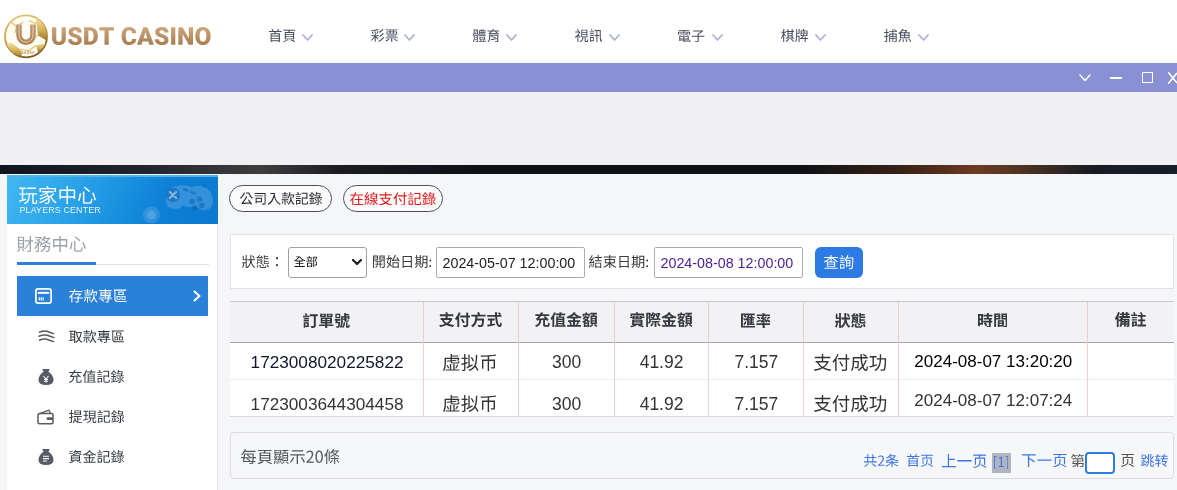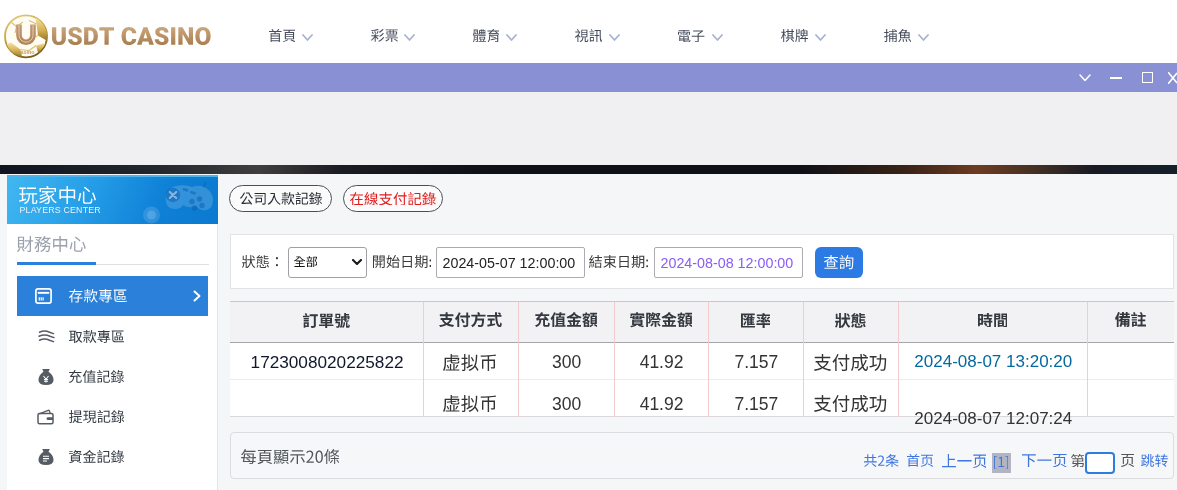--- a/index.html
+++ b/index.html
@@ -198,21 +198,21 @@
     </svg>
     <svg class="ct" style="left:373px;top:254.9px;" width="58.4" height="13.1" viewBox="0 0 58.4 13.1">
       <path transform="translate(-1.3,11.9)" fill="#3c3c3c" d="M8 -4.8V-3.2H6V-4.8ZM3.3 -3.2V-2.3H5.1C5 -1.5 4.6 -0.3 3.4 0.4C3.6 0.6 3.9 0.9 4.1 1.1C5.5 0.2 5.9 -1.3 6 -2.3H8V0.9H9V-2.3H10.9V-3.2H9V-4.8H10.6V-5.6H3.6V-4.8H5.1V-3.2ZM5.4 -8.6V-7.4H2.3V-8.6ZM5.4 -9.3H2.3V-10.5H5.4ZM12 -8.6V-7.3H8.7V-8.6ZM12 -9.3H8.7V-10.5H12ZM12.5 -11.3H7.7V-6.5H12V-0.3C12 -0 11.9 0 11.7 0.1C11.4 0.1 10.7 0.1 9.9 0C10.1 0.3 10.2 0.8 10.2 1.1C11.3 1.1 12 1.1 12.5 0.9C12.9 0.7 13 0.4 13 -0.2V-11.3ZM1.3 -11.3V1.2H2.3V-6.5H6.4V-11.3ZM20.8 -4.6V1.1H21.8V0.5H26V1.1H27.1V-4.6ZM21.8 -0.4V-3.7H26V-0.4ZM20.4 -5.8C20.8 -5.9 21.4 -6 26.6 -6.4C26.8 -6 26.9 -5.7 27.1 -5.4L28 -5.9C27.5 -7 26.5 -8.6 25.6 -9.9L24.7 -9.5C25.2 -8.8 25.7 -8.1 26.1 -7.3L21.7 -7.1C22.6 -8.3 23.5 -10 24.3 -11.6L23.2 -11.9C22.5 -10.1 21.3 -8.2 20.9 -7.7C20.6 -7.2 20.3 -6.9 20 -6.8C20.1 -6.5 20.3 -6 20.4 -5.8ZM14.7 -8.6 14.8 -7.7 16.1 -7.7C15.8 -6.4 15.4 -5.1 15.1 -4.1C15.8 -3.6 16.6 -3 17.3 -2.4C16.7 -1.4 15.9 -0.4 14.6 0.4C14.9 0.6 15.2 0.9 15.4 1.1C16.6 0.3 17.4 -0.7 18 -1.7C18.6 -1.2 19.2 -0.6 19.5 -0.2L20.2 -1C19.8 -1.5 19.2 -2.1 18.5 -2.6C19.4 -4.5 19.5 -6.4 19.5 -8L20.2 -8L20.2 -8.9L19.5 -8.9V-9.9H18.6V-8.8L17.3 -8.8C17.5 -9.8 17.7 -10.9 17.8 -11.8L16.8 -11.9C16.7 -10.9 16.5 -9.8 16.3 -8.7ZM16.2 -4.5C16.5 -5.4 16.8 -6.6 17.1 -7.8L18.6 -7.9C18.6 -6.5 18.4 -4.9 17.7 -3.3C17.2 -3.7 16.7 -4.1 16.2 -4.5ZM32 -5H39.1V-1H32ZM32 -6V-9.9H39.1V-6ZM30.9 -11V1H32V0.1H39.1V0.9H40.2V-11ZM45.1 -2C44.7 -1.1 43.9 -0.1 43.2 0.5C43.4 0.7 43.8 1 44 1.1C44.8 0.4 45.6 -0.7 46.1 -1.7ZM47.2 -1.6C47.7 -0.9 48.4 0 48.6 0.6L49.5 0.1C49.2 -0.5 48.5 -1.4 48 -2ZM54.7 -10.3V-8H51.8V-10.3ZM50.8 -11.2V-6.1C50.8 -4 50.7 -1.3 49.5 0.6C49.8 0.7 50.2 1 50.4 1.2C51.2 -0.2 51.6 -2 51.7 -3.7H54.7V-0.2C54.7 -0 54.7 0 54.5 0.1C54.2 0.1 53.5 0.1 52.8 0C52.9 0.3 53.1 0.8 53.1 1.1C54.1 1.1 54.8 1.1 55.2 0.9C55.6 0.7 55.8 0.4 55.8 -0.2V-11.2ZM54.7 -7V-4.7H51.8C51.8 -5.2 51.8 -5.6 51.8 -6.1V-7ZM48.1 -11.8V-10H45.5V-11.8H44.5V-10H43.3V-9.1H44.5V-3.3H43.1V-2.3H50.1V-3.3H49.1V-9.1H50.1V-10H49.1V-11.8ZM45.5 -9.1H48.1V-7.8H45.5ZM45.5 -7H48.1V-5.6H45.5ZM45.5 -4.7H48.1V-3.3H45.5ZM58.8 -5.5C59.3 -5.5 59.7 -5.9 59.7 -6.5C59.7 -7.1 59.3 -7.5 58.8 -7.5C58.2 -7.5 57.8 -7.1 57.8 -6.5C57.8 -5.9 58.2 -5.5 58.8 -5.5ZM58.8 0.2C59.3 0.2 59.7 -0.2 59.7 -0.8C59.7 -1.4 59.3 -1.8 58.8 -1.8C58.2 -1.8 57.8 -1.4 57.8 -0.8C57.8 -0.2 58.2 0.2 58.8 0.2Z"></path>
     </svg>
     <div class="abs" style="left:436px;top:247px;width:149px;height:30.5px;border:1px solid #a9acb2;border-radius:2px;background:#fff"></div>
     <div class="lat" style="left:442.5px;top:255px;font-size:14.3px;letter-spacing:0px;color:#222">2024-05-07 12:00:00</div>
     <svg class="ct" style="left:589px;top:254.9px;" width="59.2" height="13.2" viewBox="0 0 59.2 13.2">
       <path transform="translate(-0.5,12)" fill="#3c3c3c" d="M2.8 -2.7C3 -1.7 3.1 -0.3 3.2 0.6L4 0.4C4 -0.5 3.8 -1.8 3.6 -2.8ZM1.2 -2.8C1.1 -1.6 0.8 -0.3 0.5 0.6C0.7 0.7 1.2 0.8 1.3 0.9C1.6 0 1.9 -1.4 2.1 -2.6ZM4.2 -3C4.6 -2.1 4.9 -0.9 5.1 -0.1L5.9 -0.4C5.7 -1.2 5.3 -2.3 5 -3.2ZM9.1 -11.9V-10H6V-9H9.1V-6.8H6.4V-5.8H13.1V-6.8H10.2V-9H13.5V-10H10.2V-11.9ZM6.7 -4.3V1.1H7.7V0.5H11.7V1.1H12.7V-4.3ZM7.7 -0.5V-3.4H11.7V-0.5ZM0.9 -3.4C1.2 -3.5 1.7 -3.6 4.9 -4.1C5 -3.8 5 -3.5 5.1 -3.3L5.9 -3.6C5.8 -4.3 5.4 -5.6 5 -6.6L4.2 -6.3C4.3 -5.9 4.5 -5.4 4.6 -5L2.3 -4.7C3.4 -5.9 4.6 -7.6 5.5 -9.2L4.6 -9.7C4.3 -9.1 3.9 -8.5 3.5 -7.9L2 -7.8C2.8 -8.8 3.6 -10.2 4.2 -11.6L3.3 -12C2.7 -10.4 1.6 -8.8 1.3 -8.3C1 -7.9 0.8 -7.6 0.5 -7.6C0.6 -7.3 0.8 -6.8 0.8 -6.6C1.1 -6.7 1.4 -6.8 2.9 -7C2.4 -6.2 1.9 -5.6 1.7 -5.3C1.2 -4.8 0.9 -4.5 0.6 -4.4C0.7 -4.1 0.9 -3.6 0.9 -3.4ZM16.3 -7.9V-3.8H20.2C18.8 -2.3 16.7 -0.9 14.8 -0.2C15 -0 15.3 0.4 15.5 0.7C17.4 -0.1 19.3 -1.4 20.7 -3V1.1H21.8V-3C23.2 -1.4 25.2 -0.1 27.2 0.7C27.3 0.4 27.7 -0 27.9 -0.2C25.9 -0.9 23.8 -2.3 22.4 -3.8H26.4V-7.9H21.8V-9.4H27.4V-10.4H21.8V-11.9H20.7V-10.4H15.3V-9.4H20.7V-7.9ZM17.3 -6.9H20.7V-4.7H17.3ZM21.8 -6.9H25.3V-4.7H21.8ZM32 -5H39.1V-1H32ZM32 -6V-9.9H39.1V-6ZM30.9 -11V1H32V0.1H39.1V0.9H40.2V-11ZM45.1 -2C44.7 -1.1 43.9 -0.1 43.2 0.5C43.4 0.7 43.8 1 44 1.1C44.8 0.4 45.6 -0.7 46.1 -1.7ZM47.2 -1.6C47.7 -0.9 48.4 0 48.6 0.6L49.5 0.1C49.2 -0.5 48.5 -1.4 48 -2ZM54.7 -10.3V-8H51.8V-10.3ZM50.8 -11.2V-6.1C50.8 -4 50.7 -1.3 49.5 0.6C49.8 0.7 50.2 1 50.4 1.2C51.2 -0.2 51.6 -2 51.7 -3.7H54.7V-0.2C54.7 -0 54.7 0 54.5 0.1C54.2 0.1 53.5 0.1 52.8 0C52.9 0.3 53.1 0.8 53.1 1.1C54.1 1.1 54.8 1.1 55.2 0.9C55.6 0.7 55.8 0.4 55.8 -0.2V-11.2ZM54.7 -7V-4.7H51.8C51.8 -5.2 51.8 -5.6 51.8 -6.1V-7ZM48.1 -11.8V-10H45.5V-11.8H44.5V-10H43.3V-9.1H44.5V-3.3H43.1V-2.3H50.1V-3.3H49.1V-9.1H50.1V-10H49.1V-11.8ZM45.5 -9.1H48.1V-7.8H45.5ZM45.5 -7H48.1V-5.6H45.5ZM45.5 -4.7H48.1V-3.3H45.5ZM58.8 -5.5C59.3 -5.5 59.7 -5.9 59.7 -6.5C59.7 -7.1 59.3 -7.5 58.8 -7.5C58.2 -7.5 57.8 -7.1 57.8 -6.5C57.8 -5.9 58.2 -5.5 58.8 -5.5ZM58.8 0.2C59.3 0.2 59.7 -0.2 59.7 -0.8C59.7 -1.4 59.3 -1.8 58.8 -1.8C58.2 -1.8 57.8 -1.4 57.8 -0.8C57.8 -0.2 58.2 0.2 58.8 0.2Z"></path>
     </svg>
     <div class="abs" style="left:654px;top:247px;width:149px;height:30.5px;border:1px solid #a9acb2;border-radius:2px;background:#fff"></div>
-    <div class="lat" style="left:660.5px;top:255px;font-size:14.3px;letter-spacing:0px;color:#8b5cf6">2024-08-08 12:00:00</div>
+    <div class="lat" style="left:660.5px;top:255px;font-size:14.3px;letter-spacing:0px;color:#4c1d95">2024-08-08 12:00:00</div>
     <div class="abs" style="left:815px;top:247px;width:48px;height:31px;border-radius:6px;background:#2c7be5"></div>
     <svg class="ct" style="left:824.3px;top:255.3px;" width="29.5" height="14.3" viewBox="0 0 29.5 14.3">
       <path transform="translate(-0.7,13.1)" fill="#ffffff" d="M4.7 -3.6H10.7V-2.2H4.7ZM4.7 -5.7H10.7V-4.4H4.7ZM1.1 -0.3V0.7H14.4V-0.3ZM7.1 -13V-11.1H0.9V-10H6C4.7 -8.6 2.6 -7.2 0.7 -6.5C0.9 -6.3 1.2 -5.9 1.4 -5.6C3.5 -6.4 5.7 -8 7.1 -9.8V-6.6H3.6V-1.4H11.9V-6.6H8.3V-9.8C10.2 -8.5 12.6 -6.8 13.7 -5.7L14.5 -6.6C13.4 -7.5 11.5 -8.9 9.7 -10H14.6V-11.1H8.3V-13ZM16.8 -8.3V-7.4H21.2V-8.3ZM16.8 -6.3V-5.4H21.2V-6.3ZM16.2 -10.4V-9.4H21.8V-10.4ZM17.8 -12.6C18.3 -12 18.8 -11.1 19 -10.5L19.9 -11.1C19.6 -11.7 19.1 -12.5 18.6 -13.1ZM26.1 -4.5V-2.9H23.7V-4.5ZM26.1 -5.5H23.7V-7.1H26.1ZM24 -13C23.5 -11.1 22.5 -9.2 21.3 -8C21.6 -7.8 22.1 -7.4 22.3 -7.2L22.8 -7.8V-1.1H23.7V-1.9H27.1V-8.1H23C23.3 -8.6 23.6 -9.1 23.9 -9.6H29C28.8 -3.1 28.6 -0.7 28.1 -0.2C28 0 27.8 0.1 27.5 0.1C27.2 0.1 26.4 0.1 25.5 0C25.7 0.3 25.8 0.8 25.8 1.2C26.6 1.2 27.5 1.2 28 1.2C28.5 1.1 28.8 1 29.1 0.5C29.7 -0.2 29.9 -2.7 30.1 -10.1C30.1 -10.3 30.1 -10.7 30.1 -10.7H24.4C24.7 -11.4 24.9 -12.1 25.1 -12.8ZM16.8 -4.2V1H17.8V0.3H21.2V-4.2ZM17.8 -3.3H20.2V-0.7H17.8Z"></path>
     </svg>
     <div class="abs" style="left:230px;top:301px;width:944px;height:41.8px;background:#f2f2f5;border-top:1px solid #c8c8cc;border-bottom:1px solid #a6a6aa"></div>
     <div class="abs" style="left:230px;top:342.8px;width:944px;height:74.7px;background:#fff;border-bottom:1px solid #d8d8dc"></div>
     <div class="abs" style="left:230px;top:379.3px;width:944px;height:1px;background:#ececf0"></div>
     <div class="abs" style="left:422.5px;top:302px;width:1px;height:115px;background:#f2cccc"></div>
     <div class="abs" style="left:518.0px;top:302px;width:1px;height:115px;background:#f2cccc"></div>
     <div class="abs" style="left:613.5px;top:302px;width:1px;height:115px;background:#f2cccc"></div>
@@ -247,31 +247,32 @@
     <div style="position:absolute;white-space:nowrap;font-size:17.2px;letter-spacing:0px;color:#0f172a;left:327.05px;top:362.2px;transform:translate(-50%,-50%)">1723008020225822</div>
     <svg class="ct" style="left:442.6px;top:353.7px;" width="53.2" height="17.1" viewBox="0 0 53.2 17.1">
       <path transform="translate(-0.8,15.5)" fill="#333333" d="M4.4 -4.2C5 -3.2 5.6 -1.8 5.8 -0.9L7 -1.4C6.8 -2.2 6.1 -3.6 5.5 -4.6ZM14.8 -4.7C14.4 -3.7 13.5 -2.2 12.9 -1.3L13.9 -0.9C14.6 -1.8 15.4 -3.1 16.1 -4.3ZM2.4 -11.7V-7.3C2.4 -4.9 2.2 -1.6 0.8 0.7C1.1 0.9 1.7 1.2 2 1.5C3.5 -1 3.8 -4.7 3.8 -7.3V-10.6H8.4V-9.2L4.6 -8.8L4.8 -7.8L8.4 -8.2V-7.7C8.4 -6.4 8.9 -6 10.9 -6C11.4 -6 14.7 -6 15.2 -6C16.7 -6 17.1 -6.4 17.3 -8C16.9 -8 16.4 -8.2 16.1 -8.4C16 -7.3 15.9 -7.1 15.1 -7.1C14.4 -7.1 11.5 -7.1 11 -7.1C9.9 -7.1 9.7 -7.2 9.7 -7.7V-8.3L14.2 -8.7L14.1 -9.7L9.7 -9.3V-10.6H15.6C15.4 -10 15.2 -9.5 15 -9.1L16.3 -8.7C16.6 -9.4 17 -10.5 17.3 -11.5L16.3 -11.8L16.1 -11.7H9.7V-13H16.1V-14.1H9.7V-15.5H8.4V-11.7ZM11.1 -5.4V-0.1H9V-5.4H7.7V-0.1H3.4V1.1H17.2V-0.1H12.4V-5.4ZM28.6 -12C29.5 -10.7 30.3 -9 30.6 -7.9L31.8 -8.4C31.4 -9.5 30.6 -11.2 29.7 -12.4ZM26.2 -14.7V-3.3C25.5 -3 24.8 -2.7 24.2 -2.5L24.8 -1.1C26.5 -1.9 28.6 -3 30.6 -4L30.2 -5.2L27.5 -3.9V-14.7ZM33.7 -14.8C33.6 -6.1 32.7 -1.8 26.3 0.3C26.6 0.6 27 1.2 27.2 1.5C29.8 0.6 31.5 -0.7 32.7 -2.5C33.7 -1.1 34.7 0.4 35.1 1.5L36.3 0.6C35.8 -0.5 34.6 -2.3 33.4 -3.7C34.7 -6.4 35 -10 35.1 -14.8ZM21.9 -15.5V-11.8H19.4V-10.5H21.9V-6.5L19 -5.7L19.4 -4.4L21.9 -5.1V-0.1C21.9 0.1 21.8 0.2 21.6 0.2C21.3 0.2 20.5 0.2 19.7 0.2C19.9 0.6 20.1 1.1 20.1 1.4C21.3 1.4 22.1 1.4 22.6 1.2C23.1 1 23.2 0.6 23.2 -0.2V-5.5L25.5 -6.2L25.3 -7.5L23.2 -6.9V-10.5H25.3V-11.8H23.2V-15.5ZM53.4 -15C49.8 -14.4 43.5 -14 38.4 -13.9C38.5 -13.6 38.6 -13 38.6 -12.7C40.8 -12.7 43.2 -12.8 45.5 -12.9V-9.9H39.8V-0.7H41.2V-8.5H45.5V1.5H46.9V-8.5H51.4V-2.6C51.4 -2.3 51.3 -2.3 51 -2.3C50.7 -2.2 49.6 -2.2 48.5 -2.3C48.7 -1.9 48.9 -1.3 49 -0.9C50.4 -0.9 51.4 -0.9 52.1 -1.1C52.7 -1.4 52.8 -1.8 52.8 -2.6V-9.9H46.9V-13C49.6 -13.2 52.1 -13.4 54 -13.7Z"></path>
     </svg>
     <div style="position:absolute;white-space:nowrap;font-size:17.5px;letter-spacing:0px;color:#333;left:566.55px;top:362.2px;transform:translate(-50%,-50%)">300</div>
     <div style="position:absolute;white-space:nowrap;font-size:17.5px;letter-spacing:0px;color:#333;left:661.55px;top:362.2px;transform:translate(-50%,-50%)">41.92</div>
     <div style="position:absolute;white-space:nowrap;font-size:17.5px;letter-spacing:0px;color:#333;left:756.3px;top:362.2px;transform:translate(-50%,-50%)">7.157</div>
     <svg class="ct" style="left:814.4px;top:353.6px;" width="72.2" height="17.1" viewBox="0 0 72.2 17.1">
       <path transform="translate(-0.7,15.5)" fill="#333333" d="M8.5 -15.5V-12.7H1.4V-11.3H8.5V-8.5H2.3V-7.1H4.3L3.8 -7C4.8 -5 6.2 -3.3 8 -2C5.8 -1 3.3 -0.3 0.7 0.1C0.9 0.5 1.3 1.1 1.4 1.5C4.3 1 6.9 0.1 9.3 -1.2C11.4 0.1 13.9 0.9 17 1.4C17.2 1 17.5 0.4 17.9 0.1C15.1 -0.3 12.7 -1 10.7 -2C12.8 -3.5 14.5 -5.4 15.5 -8L14.6 -8.5L14.3 -8.5H9.9V-11.3H17V-12.7H9.9V-15.5ZM5.3 -7.1H13.5C12.5 -5.3 11.1 -3.9 9.3 -2.8C7.6 -3.9 6.2 -5.4 5.3 -7.1ZM26 -7.5C27 -6 28.2 -4 28.7 -2.9L30 -3.6C29.5 -4.7 28.2 -6.6 27.3 -8.1ZM32.4 -15.3V-11.4H24.9V-10H32.4V-0.4C32.4 0 32.2 0.1 31.8 0.1C31.4 0.2 29.8 0.2 28.3 0.1C28.5 0.5 28.7 1.1 28.8 1.5C30.8 1.5 32.1 1.5 32.8 1.3C33.5 1.1 33.8 0.6 33.8 -0.4V-10H36.1V-11.4H33.8V-15.3ZM24 -15.4C22.9 -12.5 21.1 -9.7 19.2 -7.9C19.5 -7.6 19.9 -6.8 20.1 -6.5C20.7 -7.2 21.3 -7.9 21.9 -8.8V1.4H23.3V-10.9C24.1 -12.2 24.8 -13.6 25.3 -15ZM47.1 -15.5C47.1 -14.5 47.1 -13.4 47.2 -12.4H39.4V-7.2C39.4 -4.8 39.2 -1.6 37.7 0.7C38 0.9 38.6 1.3 38.8 1.6C40.5 -0.8 40.8 -4.6 40.8 -7.2V-7.3H44.2C44.1 -4.1 44 -2.9 43.8 -2.7C43.6 -2.5 43.5 -2.5 43.2 -2.5C42.9 -2.5 42.1 -2.5 41.2 -2.6C41.5 -2.2 41.6 -1.6 41.6 -1.3C42.5 -1.2 43.4 -1.2 43.9 -1.2C44.4 -1.3 44.7 -1.4 45 -1.8C45.4 -2.3 45.5 -3.8 45.5 -8C45.5 -8.2 45.6 -8.6 45.6 -8.6H40.8V-11H47.2C47.5 -8 47.9 -5.3 48.6 -3.2C47.4 -1.8 46 -0.6 44.3 0.2C44.6 0.5 45.1 1.1 45.3 1.4C46.8 0.5 48 -0.5 49.2 -1.7C50 0.2 51.1 1.4 52.6 1.4C54 1.4 54.5 0.4 54.7 -2.7C54.4 -2.9 53.9 -3.2 53.5 -3.5C53.4 -1 53.2 -0.1 52.7 -0.1C51.7 -0.1 50.9 -1.1 50.2 -2.9C51.6 -4.7 52.7 -6.8 53.5 -9.2L52.1 -9.6C51.5 -7.7 50.7 -6 49.7 -4.6C49.2 -6.4 48.9 -8.6 48.7 -11H54.6V-12.4H48.6C48.5 -13.4 48.5 -14.4 48.5 -15.5ZM49.4 -14.6C50.6 -14 52 -13.1 52.7 -12.4L53.6 -13.4C52.9 -14 51.4 -14.9 50.2 -15.5ZM56.2 -3.4 56.5 -1.9C58.5 -2.5 61.2 -3.2 63.7 -4L63.5 -5.3L60.6 -4.5V-12H63.3V-13.4H56.4V-12H59.2V-4.1C58.1 -3.8 57 -3.6 56.2 -3.4ZM66.5 -15.2C66.5 -13.9 66.5 -12.6 66.5 -11.3H63.4V-10H66.4C66.2 -5.5 65.1 -1.7 61.2 0.4C61.5 0.7 62 1.1 62.2 1.5C66.4 -0.9 67.5 -5.1 67.8 -10H71.5C71.2 -3.4 70.9 -0.9 70.4 -0.3C70.2 -0.1 70 0 69.6 0C69.2 0 68.2 -0 67 -0.1C67.3 0.3 67.4 0.9 67.5 1.3C68.5 1.3 69.6 1.3 70.2 1.3C70.8 1.2 71.2 1.1 71.6 0.6C72.3 -0.3 72.6 -3 72.9 -10.6C72.9 -10.8 72.9 -11.3 72.9 -11.3H67.9C67.9 -12.6 67.9 -13.9 67.9 -15.2Z"></path>
     </svg>
-    <div style="position:absolute;white-space:nowrap;font-size:17px;letter-spacing:0px;color:#0369a1;left:993.3px;top:362.2px;transform:translate(-50%,-50%)">2024-08-07 13:20:20</div>
+    <div style="position:absolute;white-space:nowrap;font-size:17px;letter-spacing:0px;color:#000000;left:993.3px;top:362.2px;transform:translate(-50%,-50%)">2024-08-07 13:20:20</div>
+    <div style="position:absolute;white-space:nowrap;font-size:17.2px;letter-spacing:0px;color:#333;left:327.05px;top:403.6px;transform:translate(-50%,-50%)">1723003644304458</div>
     <svg class="ct" style="left:442.6px;top:395.1px;" width="53.2" height="17.1" viewBox="0 0 53.2 17.1">
       <path transform="translate(-0.8,15.5)" fill="#333333" d="M4.4 -4.2C5 -3.2 5.6 -1.8 5.8 -0.9L7 -1.4C6.8 -2.2 6.1 -3.6 5.5 -4.6ZM14.8 -4.7C14.4 -3.7 13.5 -2.2 12.9 -1.3L13.9 -0.9C14.6 -1.8 15.4 -3.1 16.1 -4.3ZM2.4 -11.7V-7.3C2.4 -4.9 2.2 -1.6 0.8 0.7C1.1 0.9 1.7 1.2 2 1.5C3.5 -1 3.8 -4.7 3.8 -7.3V-10.6H8.4V-9.2L4.6 -8.8L4.8 -7.8L8.4 -8.2V-7.7C8.4 -6.4 8.9 -6 10.9 -6C11.4 -6 14.7 -6 15.2 -6C16.7 -6 17.1 -6.4 17.3 -8C16.9 -8 16.4 -8.2 16.1 -8.4C16 -7.3 15.9 -7.1 15.1 -7.1C14.4 -7.1 11.5 -7.1 11 -7.1C9.9 -7.1 9.7 -7.2 9.7 -7.7V-8.3L14.2 -8.7L14.1 -9.7L9.7 -9.3V-10.6H15.6C15.4 -10 15.2 -9.5 15 -9.1L16.3 -8.7C16.6 -9.4 17 -10.5 17.3 -11.5L16.3 -11.8L16.1 -11.7H9.7V-13H16.1V-14.1H9.7V-15.5H8.4V-11.7ZM11.1 -5.4V-0.1H9V-5.4H7.7V-0.1H3.4V1.1H17.2V-0.1H12.4V-5.4ZM28.6 -12C29.5 -10.7 30.3 -9 30.6 -7.9L31.8 -8.4C31.4 -9.5 30.6 -11.2 29.7 -12.4ZM26.2 -14.7V-3.3C25.5 -3 24.8 -2.7 24.2 -2.5L24.8 -1.1C26.5 -1.9 28.6 -3 30.6 -4L30.2 -5.2L27.5 -3.9V-14.7ZM33.7 -14.8C33.6 -6.1 32.7 -1.8 26.3 0.3C26.6 0.6 27 1.2 27.2 1.5C29.8 0.6 31.5 -0.7 32.7 -2.5C33.7 -1.1 34.7 0.4 35.1 1.5L36.3 0.6C35.8 -0.5 34.6 -2.3 33.4 -3.7C34.7 -6.4 35 -10 35.1 -14.8ZM21.9 -15.5V-11.8H19.4V-10.5H21.9V-6.5L19 -5.7L19.4 -4.4L21.9 -5.1V-0.1C21.9 0.1 21.8 0.2 21.6 0.2C21.3 0.2 20.5 0.2 19.7 0.2C19.9 0.6 20.1 1.1 20.1 1.4C21.3 1.4 22.1 1.4 22.6 1.2C23.1 1 23.2 0.6 23.2 -0.2V-5.5L25.5 -6.2L25.3 -7.5L23.2 -6.9V-10.5H25.3V-11.8H23.2V-15.5ZM53.4 -15C49.8 -14.4 43.5 -14 38.4 -13.9C38.5 -13.6 38.6 -13 38.6 -12.7C40.8 -12.7 43.2 -12.8 45.5 -12.9V-9.9H39.8V-0.7H41.2V-8.5H45.5V1.5H46.9V-8.5H51.4V-2.6C51.4 -2.3 51.3 -2.3 51 -2.3C50.7 -2.2 49.6 -2.2 48.5 -2.3C48.7 -1.9 48.9 -1.3 49 -0.9C50.4 -0.9 51.4 -0.9 52.1 -1.1C52.7 -1.4 52.8 -1.8 52.8 -2.6V-9.9H46.9V-13C49.6 -13.2 52.1 -13.4 54 -13.7Z"></path>
     </svg>
     <div style="position:absolute;white-space:nowrap;font-size:17.5px;letter-spacing:0px;color:#333;left:566.55px;top:403.6px;transform:translate(-50%,-50%)">300</div>
     <div style="position:absolute;white-space:nowrap;font-size:17.5px;letter-spacing:0px;color:#333;left:661.55px;top:403.6px;transform:translate(-50%,-50%)">41.92</div>
     <div style="position:absolute;white-space:nowrap;font-size:17.5px;letter-spacing:0px;color:#333;left:756.3px;top:403.6px;transform:translate(-50%,-50%)">7.157</div>
     <svg class="ct" style="left:814.4px;top:395px;" width="72.2" height="17.1" viewBox="0 0 72.2 17.1">
       <path transform="translate(-0.7,15.5)" fill="#333333" d="M8.5 -15.5V-12.7H1.4V-11.3H8.5V-8.5H2.3V-7.1H4.3L3.8 -7C4.8 -5 6.2 -3.3 8 -2C5.8 -1 3.3 -0.3 0.7 0.1C0.9 0.5 1.3 1.1 1.4 1.5C4.3 1 6.9 0.1 9.3 -1.2C11.4 0.1 13.9 0.9 17 1.4C17.2 1 17.5 0.4 17.9 0.1C15.1 -0.3 12.7 -1 10.7 -2C12.8 -3.5 14.5 -5.4 15.5 -8L14.6 -8.5L14.3 -8.5H9.9V-11.3H17V-12.7H9.9V-15.5ZM5.3 -7.1H13.5C12.5 -5.3 11.1 -3.9 9.3 -2.8C7.6 -3.9 6.2 -5.4 5.3 -7.1ZM26 -7.5C27 -6 28.2 -4 28.7 -2.9L30 -3.6C29.5 -4.7 28.2 -6.6 27.3 -8.1ZM32.4 -15.3V-11.4H24.9V-10H32.4V-0.4C32.4 0 32.2 0.1 31.8 0.1C31.4 0.2 29.8 0.2 28.3 0.1C28.5 0.5 28.7 1.1 28.8 1.5C30.8 1.5 32.1 1.5 32.8 1.3C33.5 1.1 33.8 0.6 33.8 -0.4V-10H36.1V-11.4H33.8V-15.3ZM24 -15.4C22.9 -12.5 21.1 -9.7 19.2 -7.9C19.5 -7.6 19.9 -6.8 20.1 -6.5C20.7 -7.2 21.3 -7.9 21.9 -8.8V1.4H23.3V-10.9C24.1 -12.2 24.8 -13.6 25.3 -15ZM47.1 -15.5C47.1 -14.5 47.1 -13.4 47.2 -12.4H39.4V-7.2C39.4 -4.8 39.2 -1.6 37.7 0.7C38 0.9 38.6 1.3 38.8 1.6C40.5 -0.8 40.8 -4.6 40.8 -7.2V-7.3H44.2C44.1 -4.1 44 -2.9 43.8 -2.7C43.6 -2.5 43.5 -2.5 43.2 -2.5C42.9 -2.5 42.1 -2.5 41.2 -2.6C41.5 -2.2 41.6 -1.6 41.6 -1.3C42.5 -1.2 43.4 -1.2 43.9 -1.2C44.4 -1.3 44.7 -1.4 45 -1.8C45.4 -2.3 45.5 -3.8 45.5 -8C45.5 -8.2 45.6 -8.6 45.6 -8.6H40.8V-11H47.2C47.5 -8 47.9 -5.3 48.6 -3.2C47.4 -1.8 46 -0.6 44.3 0.2C44.6 0.5 45.1 1.1 45.3 1.4C46.8 0.5 48 -0.5 49.2 -1.7C50 0.2 51.1 1.4 52.6 1.4C54 1.4 54.5 0.4 54.7 -2.7C54.4 -2.9 53.9 -3.2 53.5 -3.5C53.4 -1 53.2 -0.1 52.7 -0.1C51.7 -0.1 50.9 -1.1 50.2 -2.9C51.6 -4.7 52.7 -6.8 53.5 -9.2L52.1 -9.6C51.5 -7.7 50.7 -6 49.7 -4.6C49.2 -6.4 48.9 -8.6 48.7 -11H54.6V-12.4H48.6C48.5 -13.4 48.5 -14.4 48.5 -15.5ZM49.4 -14.6C50.6 -14 52 -13.1 52.7 -12.4L53.6 -13.4C52.9 -14 51.4 -14.9 50.2 -15.5ZM56.2 -3.4 56.5 -1.9C58.5 -2.5 61.2 -3.2 63.7 -4L63.5 -5.3L60.6 -4.5V-12H63.3V-13.4H56.4V-12H59.2V-4.1C58.1 -3.8 57 -3.6 56.2 -3.4ZM66.5 -15.2C66.5 -13.9 66.5 -12.6 66.5 -11.3H63.4V-10H66.4C66.2 -5.5 65.1 -1.7 61.2 0.4C61.5 0.7 62 1.1 62.2 1.5C66.4 -0.9 67.5 -5.1 67.8 -10H71.5C71.2 -3.4 70.9 -0.9 70.4 -0.3C70.2 -0.1 70 0 69.6 0C69.2 0 68.2 -0 67 -0.1C67.3 0.3 67.4 0.9 67.5 1.3C68.5 1.3 69.6 1.3 70.2 1.3C70.8 1.2 71.2 1.1 71.6 0.6C72.3 -0.3 72.6 -3 72.9 -10.6C72.9 -10.8 72.9 -11.3 72.9 -11.3H67.9C67.9 -12.6 67.9 -13.9 67.9 -15.2Z"></path>
     </svg>
-    <div style="position:absolute;white-space:nowrap;font-size:17px;letter-spacing:0px;color:#333;left:993.3px;top:419px;transform:translate(-50%,-50%)">2024-08-07 12:07:24</div>
+    <div style="position:absolute;white-space:nowrap;font-size:17px;letter-spacing:0px;color:#333;left:993.3px;top:401px;transform:translate(-50%,-50%)">2024-08-07 12:07:24</div>
     <div class="abs" style="left:230px;top:431.5px;width:944px;height:47.5px;background:#f6f7f9;border:1px solid #dcdce0;border-radius:4px"></div>
     <svg class="ct" style="left:240.5px;top:449.3px;" width="98.3" height="15.1" viewBox="0 0 98.3 15.1">
       <path transform="translate(-0.6,13.8)" fill="#50565c" d="M6.4 -7.5C7.4 -7 8.6 -6.2 9.3 -5.6H4.4L4.7 -8.2H12.2L12.1 -5.6H9.4L10 -6.3C9.4 -6.9 8.1 -7.7 7.1 -8.2ZM0.7 -5.7V-4.5H3C2.8 -3.2 2.6 -1.8 2.4 -0.8H3L11.7 -0.8C11.6 -0.3 11.5 -0 11.4 0.1C11.3 0.3 11.1 0.4 10.8 0.4C10.5 0.4 9.7 0.3 8.9 0.3C9.1 0.6 9.2 1 9.2 1.3C10 1.3 10.9 1.3 11.3 1.3C11.8 1.2 12.2 1.1 12.5 0.7C12.7 0.4 12.8 -0 13 -0.8H15.1V-1.9H13.1C13.2 -2.6 13.2 -3.5 13.3 -4.5H15.6V-5.7H13.3L13.4 -8.7C13.4 -8.9 13.5 -9.3 13.5 -9.3H3.6C3.5 -8.2 3.4 -6.9 3.2 -5.7ZM11.9 -1.9H9.2L9.8 -2.5C9.1 -3.2 7.8 -4 6.7 -4.6H12.1C12 -3.5 12 -2.6 11.9 -1.9ZM5.9 -3.9C7 -3.4 8.2 -2.6 8.9 -1.9H3.8L4.2 -4.6H6.6ZM4.4 -13.8C3.6 -11.7 2.2 -9.6 0.6 -8.3C0.9 -8.1 1.5 -7.8 1.7 -7.6C2.6 -8.5 3.5 -9.6 4.3 -10.9H15.1V-12H5C5.2 -12.5 5.4 -13 5.6 -13.4ZM20.5 -6.8H28.7V-5.3H20.5ZM20.5 -4.4H28.7V-2.9H20.5ZM20.5 -9.3H28.7V-7.8H20.5ZM25.7 -0.8C27.6 -0.2 29.5 0.7 30.7 1.3L31.8 0.5C30.5 -0.2 28.4 -1 26.5 -1.6ZM22.2 -1.7C21 -1 18.8 -0.1 17 0.4C17.3 0.6 17.7 1 17.9 1.3C19.6 0.8 21.9 -0.1 23.3 -0.9ZM17.6 -12.8V-11.7H23.7C23.6 -11.2 23.5 -10.7 23.4 -10.2H19.2V-1.9H30V-10.2H24.7L25.1 -11.7H31.2V-12.8ZM43 -6.9H46.7V-5.3H43ZM43 -4.4H46.7V-2.8H43ZM43 -9.4H46.7V-7.8H43ZM43.4 -1.4C42.9 -0.7 41.8 0.1 40.8 0.6C41 0.8 41.4 1.1 41.6 1.3C42.5 0.8 43.7 -0 44.4 -0.8ZM45.4 -0.8C46.2 -0.2 47.1 0.7 47.5 1.3L48.4 0.7C48 0.1 47 -0.8 46.3 -1.4ZM35.1 -10.1H39.8V-9H35.1ZM35.1 -12.1H39.8V-10.9H35.1ZM35.9 -1.6C36.1 -0.8 36.2 0.3 36.2 1.1L37.2 0.9C37.1 0.2 37 -0.9 36.8 -1.8ZM37.6 -1.8C37.9 -1 38.2 0 38.3 0.7L39.2 0.4C39.1 -0.2 38.8 -1.2 38.5 -2ZM39.4 -2.1C39.9 -1.4 40.3 -0.5 40.5 0.1L41.4 -0.3C41.2 -0.8 40.7 -1.7 40.2 -2.4ZM34.4 -2C34.1 -1.1 33.7 0.1 33.2 0.8L34.1 1.3C34.6 0.5 35 -0.7 35.3 -1.6ZM42 -10.3V-1.8H47.7V-10.3H45L45.3 -11.9H48V-12.9H41.6V-11.9H44.1C44.1 -11.4 44 -10.8 43.9 -10.3ZM37.7 -5C37.9 -5.1 38.2 -5.1 39.2 -5.2C38.8 -4.6 38.4 -4.2 38.2 -4C37.9 -3.7 37.6 -3.4 37.4 -3.4L37.7 -2.5V-2.4C37.9 -2.6 38.4 -2.6 40.9 -2.9C41 -2.6 41.1 -2.4 41.2 -2.2L42 -2.5C41.8 -3.1 41.4 -4.1 40.9 -4.8L40.2 -4.5L40.6 -3.7L38.9 -3.6C39.8 -4.4 40.6 -5.5 41.4 -6.6L40.4 -7C40.2 -6.7 40 -6.4 39.8 -6.1L38.7 -6C39.2 -6.5 39.6 -7.2 39.9 -7.9L39.1 -8.1H40.9V-12.9H34V-8.1H34.8C34.5 -7.3 34 -6.4 33.9 -6.2C33.7 -6 33.6 -5.9 33.4 -5.8C33.5 -5.6 33.6 -5.1 33.7 -4.9C33.9 -5 34.1 -5.1 35.2 -5.2C34.8 -4.6 34.4 -4.1 34.2 -3.9C33.9 -3.6 33.6 -3.3 33.3 -3.3C33.4 -3 33.6 -2.6 33.6 -2.4C33.9 -2.5 34.3 -2.5 36.5 -2.8L36.7 -2.2L37.4 -2.5C37.3 -3.1 37 -4 36.7 -4.7L36 -4.4C36.1 -4.2 36.2 -3.9 36.3 -3.6L34.8 -3.4C35.7 -4.3 36.5 -5.4 37.2 -6.6L36.3 -7C36.1 -6.7 35.9 -6.3 35.7 -6L34.7 -5.9C35.1 -6.5 35.5 -7.2 35.8 -7.9L35 -8.1H38.9C38.6 -7.3 38 -6.5 37.9 -6.3C37.7 -6.1 37.6 -5.9 37.4 -5.9C37.5 -5.6 37.7 -5.2 37.7 -5ZM52.6 -5.6C51.9 -3.8 50.8 -2 49.5 -0.8C49.8 -0.7 50.4 -0.3 50.6 -0.1C51.9 -1.4 53.1 -3.3 53.9 -5.3ZM60.3 -5.2C61.5 -3.7 62.8 -1.5 63.2 -0.2L64.5 -0.7C64 -2.1 62.7 -4.2 61.5 -5.7ZM51.4 -12.5V-11.3H62.8V-12.5ZM49.9 -8.6V-7.4H56.3V1.2H57.6V-7.4H64.3V-8.6ZM65.9 0H73.4V-1.3H70.1C69.5 -1.3 68.8 -1.2 68.2 -1.2C71 -3.8 72.9 -6.3 72.9 -8.7C72.9 -10.8 71.5 -12.2 69.4 -12.2C67.9 -12.2 66.8 -11.5 65.9 -10.4L66.7 -9.6C67.4 -10.4 68.2 -11 69.2 -11C70.7 -11 71.4 -10 71.4 -8.6C71.4 -6.5 69.7 -4.2 65.9 -0.9ZM78.8 0.2C81 0.2 82.5 -1.8 82.5 -6C82.5 -10.2 81 -12.2 78.8 -12.2C76.5 -12.2 75.1 -10.2 75.1 -6C75.1 -1.8 76.5 0.2 78.8 0.2ZM78.8 -1C77.4 -1 76.5 -2.5 76.5 -6C76.5 -9.5 77.4 -11 78.8 -11C80.1 -11 81.1 -9.5 81.1 -6C81.1 -2.5 80.1 -1 78.8 -1ZM88.3 -11.5V-1.5H89.4V-11.5ZM91.6 -3.1C91.1 -2 90.3 -0.9 89.4 -0.2C89.6 -0 90.1 0.3 90.3 0.4C91.2 -0.4 92.1 -1.6 92.7 -2.8ZM95.8 -2.7C96.6 -1.8 97.5 -0.6 97.9 0.2L98.8 -0.3C98.4 -1.1 97.6 -2.3 96.7 -3.2ZM92.6 -11.2H96.4C95.9 -10.4 95.2 -9.6 94.4 -9C93.6 -9.7 93 -10.4 92.6 -11.2ZM92.7 -13.7C92.1 -12.2 91 -10.8 89.7 -9.9C90 -9.7 90.4 -9.2 90.5 -9C91 -9.4 91.5 -9.8 91.9 -10.3C92.3 -9.7 92.8 -9 93.5 -8.4C92.4 -7.8 91.1 -7.3 89.7 -6.9C90 -6.7 90.3 -6.2 90.4 -5.9C91.9 -6.4 93.2 -6.9 94.4 -7.7C95.4 -7 96.7 -6.3 98.2 -5.9C98.4 -6.2 98.7 -6.7 98.9 -6.9C97.5 -7.2 96.3 -7.7 95.3 -8.4C96.3 -9.2 97.1 -10.1 97.7 -11.2H98.7V-12.2H93.2C93.5 -12.6 93.7 -13 93.8 -13.4ZM87.1 -13.7C86.4 -11.1 85.2 -8.7 83.8 -7C84 -6.7 84.4 -6 84.5 -5.8C84.9 -6.3 85.4 -7 85.8 -7.7V1.3H86.9V-10C87.4 -11.1 87.9 -12.2 88.2 -13.3ZM93.7 -6.6V-4.9H90.2V-3.8H93.7V1.3H94.8V-3.8H98.5V-4.9H94.8V-6.6Z"></path>
     </svg>
     <svg class="ct" style="left:864px;top:454.1px;" width="34.6" height="12.9" viewBox="0 0 34.6 12.9">
       <path transform="translate(-0.7,11.8)" fill="#3e76e0" d="M8.2 -2.1C9.5 -1.1 11.3 0.3 12.1 1.1L13.1 0.5C12.2 -0.4 10.4 -1.7 9.1 -2.6ZM4.6 -2.6C3.8 -1.6 2.2 -0.4 0.9 0.4C1.1 0.6 1.5 0.9 1.7 1.1C3.1 0.3 4.7 -1 5.7 -2.2ZM1.2 -8.8V-7.8H3.9V-4.5H0.7V-3.4H13.4V-4.5H10.1V-7.8H12.9V-8.8H10.1V-11.6H9V-8.8H5V-11.6H3.9V-8.8ZM5 -4.5V-7.8H9V-4.5ZM14.6 0H21.1V-1.1H18.2C17.7 -1.1 17.1 -1.1 16.5 -1C19 -3.3 20.6 -5.4 20.6 -7.4C20.6 -9.3 19.4 -10.4 17.6 -10.4C16.3 -10.4 15.4 -9.9 14.6 -8.9L15.3 -8.2C15.9 -8.9 16.6 -9.4 17.4 -9.4C18.7 -9.4 19.3 -8.6 19.3 -7.4C19.3 -5.6 17.8 -3.6 14.6 -0.8ZM31.1 -9.6C30.5 -8.8 29.7 -8.1 28.8 -7.6C27.9 -8.1 27.2 -8.8 26.6 -9.5L26.6 -9.6ZM27.1 -11.8C26.3 -10.5 24.9 -9.1 22.8 -8.1C23 -7.9 23.4 -7.5 23.6 -7.3C24.4 -7.8 25.2 -8.3 25.9 -8.8C26.4 -8.2 27.1 -7.6 27.9 -7C26.3 -6.2 24.4 -5.7 22.6 -5.4C22.8 -5.1 23 -4.7 23.1 -4.4C25.1 -4.8 27.1 -5.4 28.8 -6.4C30.5 -5.5 32.4 -5 34.5 -4.6C34.7 -4.9 34.9 -5.4 35.2 -5.6C33.2 -5.8 31.3 -6.3 29.8 -7C31 -7.9 32 -8.9 32.6 -10.1L31.9 -10.5L31.7 -10.5H27.4C27.7 -10.8 28 -11.2 28.2 -11.6ZM28.2 -5.5V-4H22.6V-3H27.3C26.1 -1.7 24.1 -0.6 22.3 0C22.5 0.2 22.8 0.6 23 0.9C24.9 0.2 26.9 -1.2 28.2 -2.7V1.1H29.3V-2.7C30.6 -1.2 32.6 0.1 34.5 0.8C34.7 0.5 35 0.1 35.3 -0.1C33.4 -0.6 31.4 -1.7 30.2 -3H35V-4H29.3V-5.5Z"></path>
     </svg>
     <svg class="ct" style="left:907px;top:454.2px;" width="26.1" height="12.9" viewBox="0 0 26.1 12.9">
       <path transform="translate(-0.8,11.7)" fill="#3e76e0" d="M3.4 -4.3H10.5V-2.9H3.4ZM3.4 -5.2V-6.6H10.5V-5.2ZM3.4 -2.1H10.5V-0.6H3.4ZM3.2 -11.3C3.6 -10.9 4.1 -10.2 4.4 -9.8H0.8V-8.8H6.3C6.3 -8.4 6.1 -7.9 6 -7.5H2.3V1.1H3.4V0.3H10.5V1.1H11.6V-7.5H7.1L7.6 -8.8H13.2V-9.8H9.7C10.1 -10.2 10.5 -10.8 10.9 -11.4L9.8 -11.7C9.5 -11.1 8.9 -10.3 8.5 -9.8H4.8L5.4 -10.1C5.1 -10.5 4.6 -11.2 4.1 -11.7ZM20.3 -6.4V-3.9C20.3 -2.4 19.8 -0.8 14.6 0.3C14.8 0.5 15.1 0.9 15.2 1.1C20.6 -0.1 21.4 -2 21.4 -3.9V-6.4ZM21.5 -1.5C23.1 -0.8 25.2 0.4 26.2 1.2L26.9 0.3C25.8 -0.4 23.7 -1.5 22.1 -2.2ZM16.3 -8.3V-1.8H17.3V-7.3H24.5V-1.8H25.6V-8.3H20.5C20.8 -8.8 21.1 -9.4 21.3 -9.9H26.9V-10.9H14.9V-9.9H20.1C20 -9.4 19.7 -8.8 19.5 -8.3Z"></path>
     </svg>

